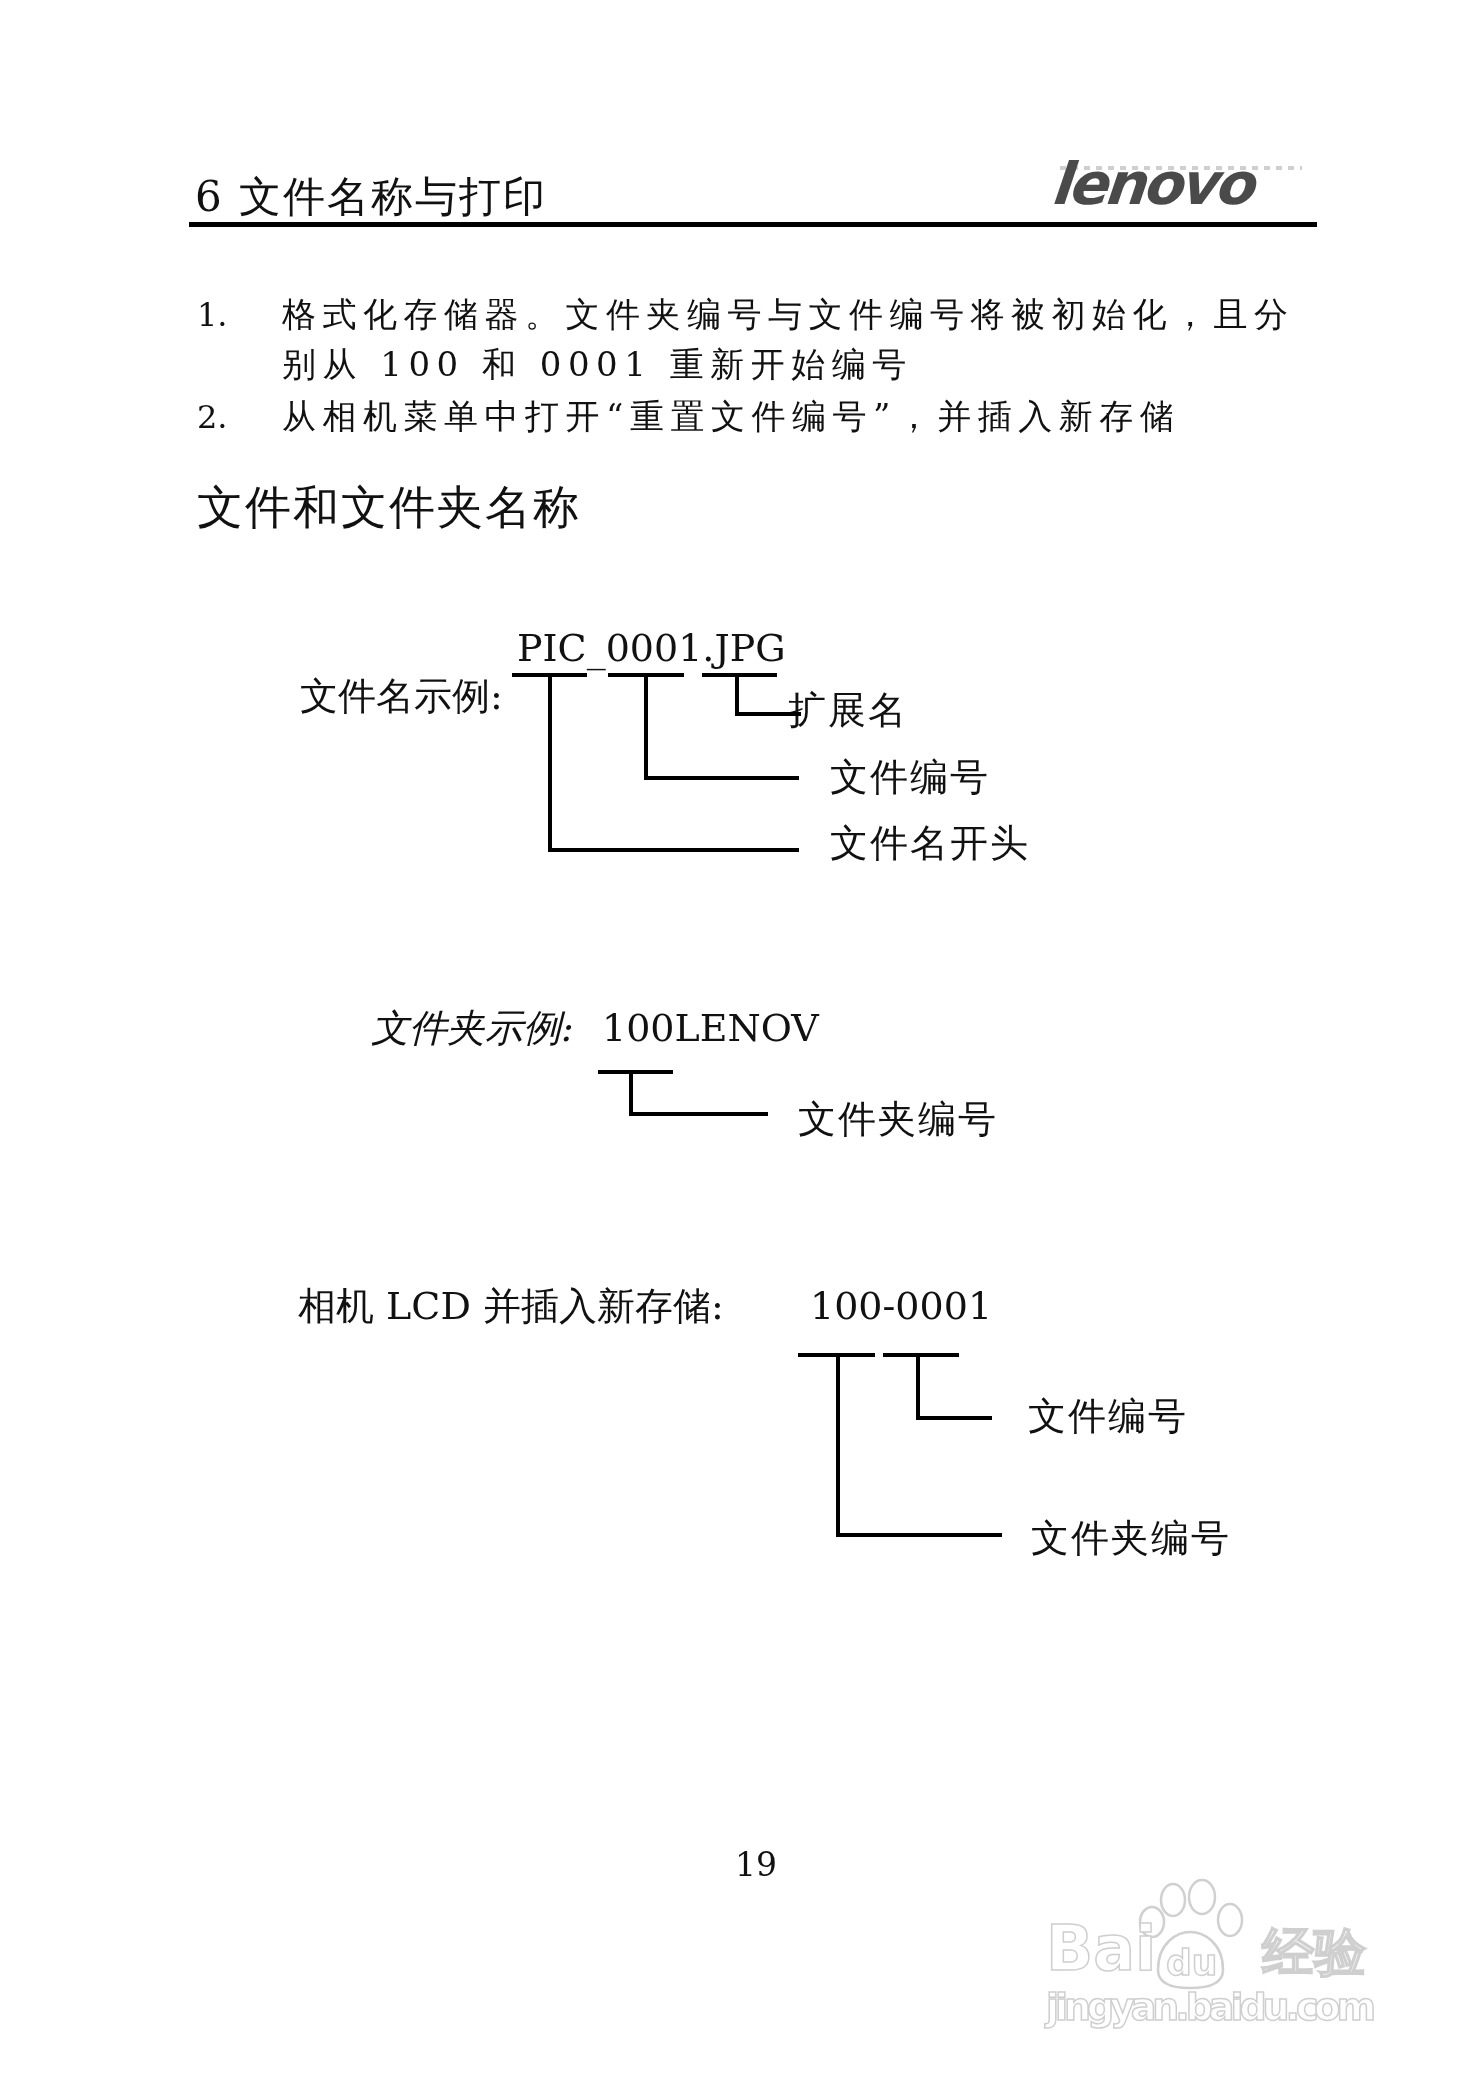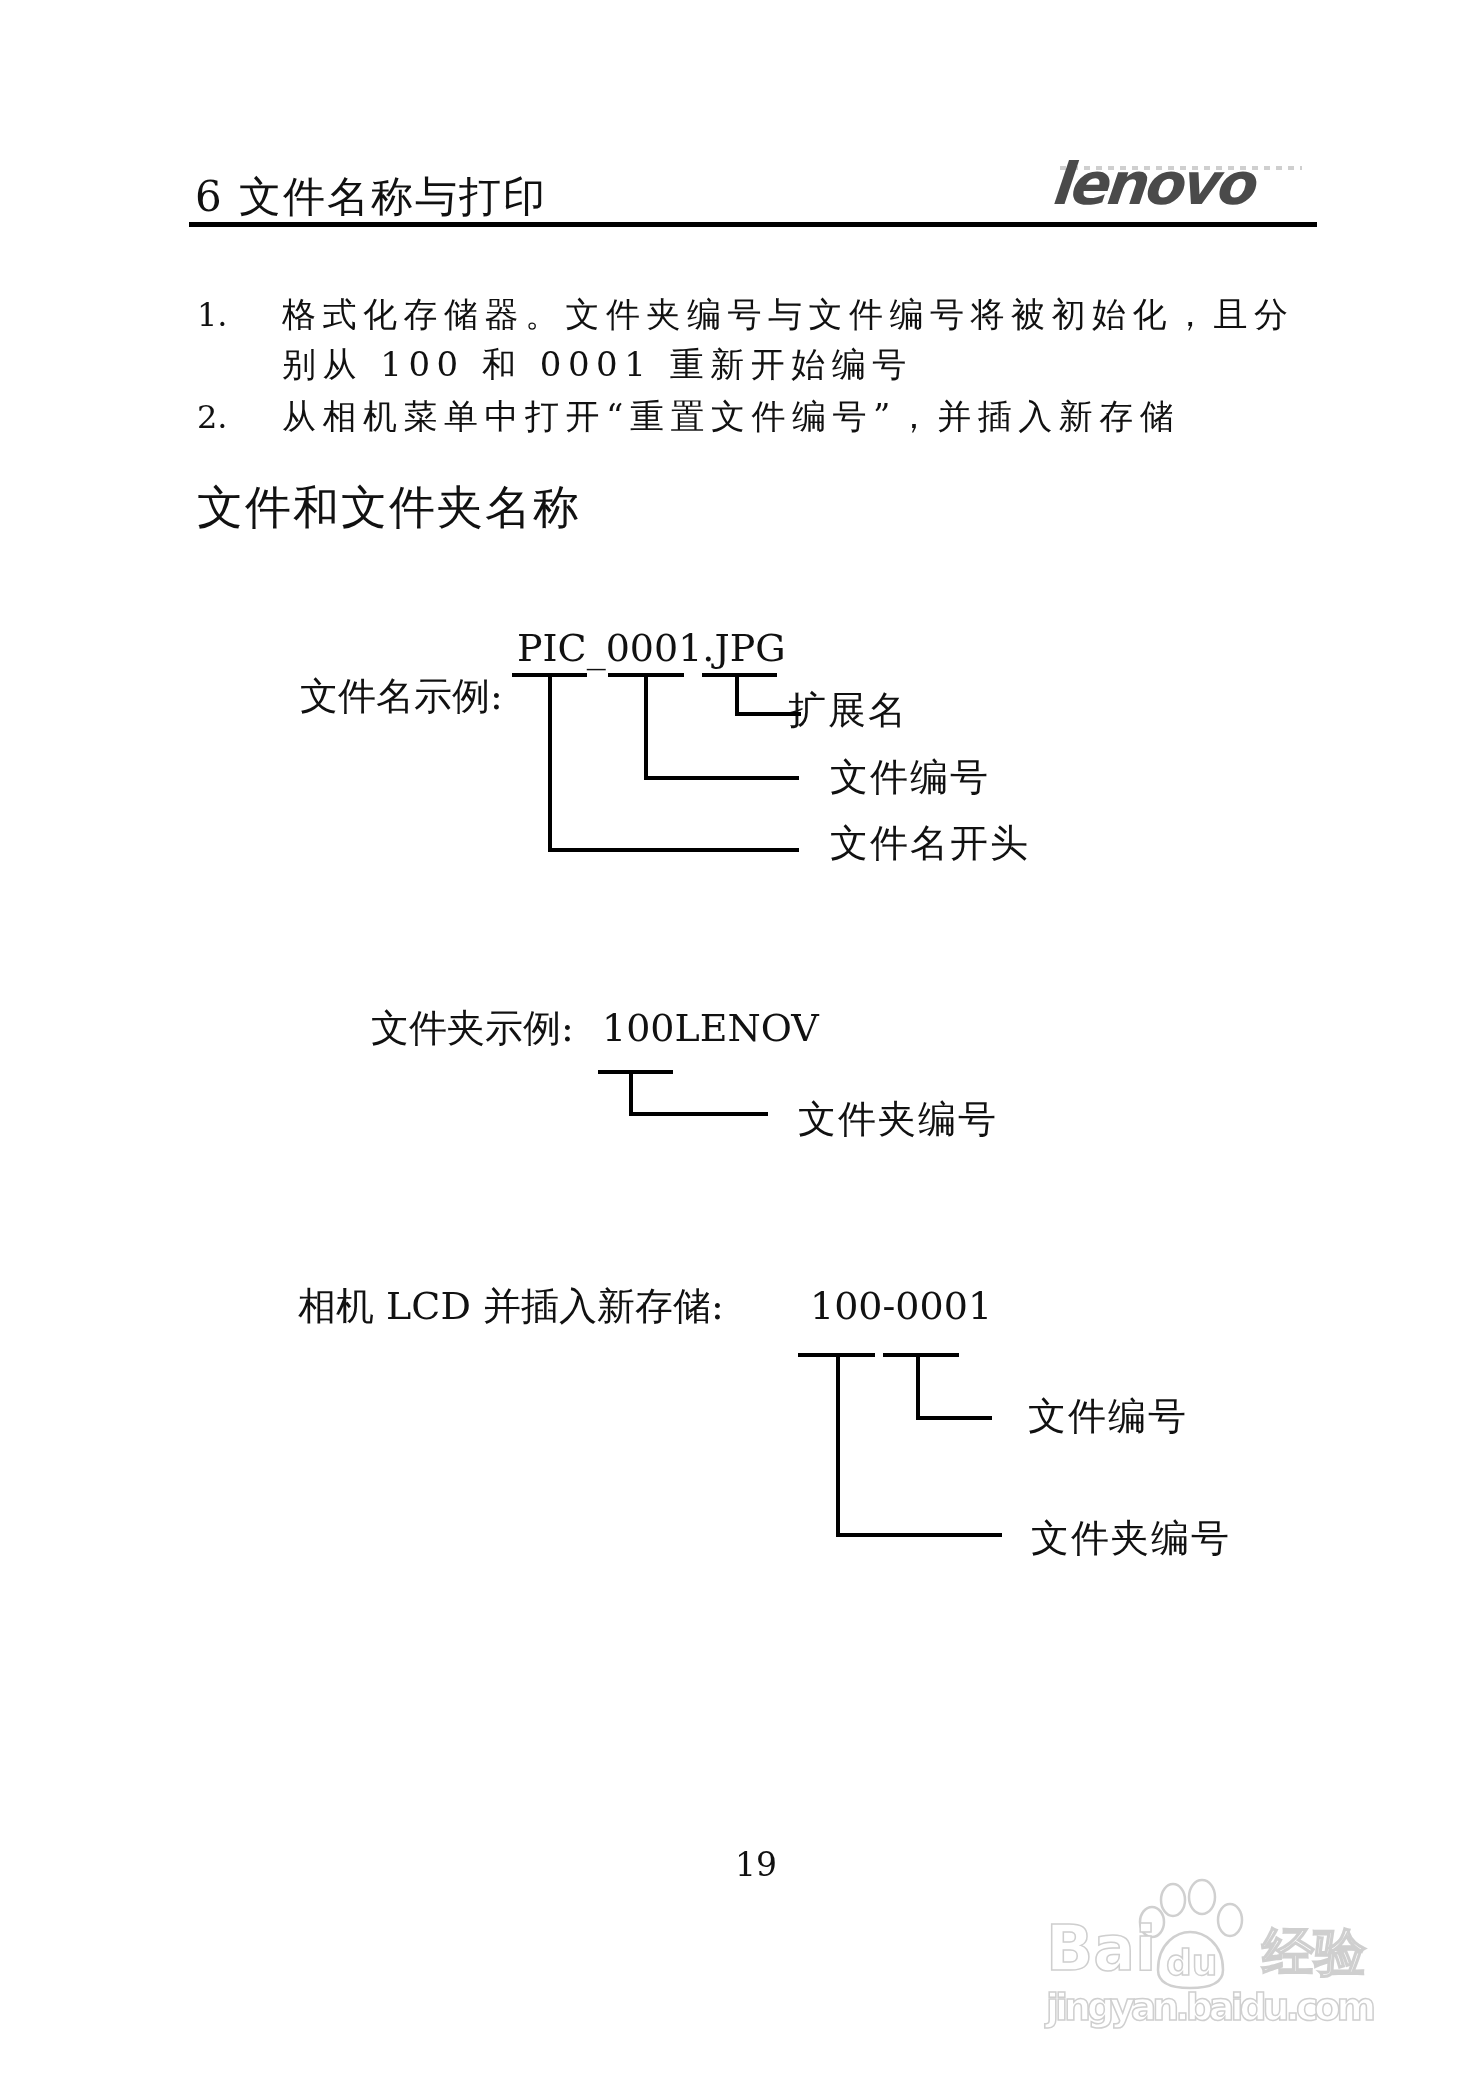--- a/index.html
+++ b/index.html
@@ -60,21 +60,21 @@
 
 <div>
   <span class="abs diag-text" style="left:300px; top:629px;margin-top:48px;">文件名示例:</span>
   <span class="abs diag-text" style="left:517px; top:629px;">PIC_0001.JPG</span>
   <span class="abs diag-label" style="left:788px; top:691px;">扩展名</span>
   <span class="abs diag-label" style="left:830px; top:758px;">文件编号</span>
   <span class="abs diag-label" style="left:830px; top:824px;">文件名开头</span>
 </div>
 
 <div>
-  <span class="abs diag-text" style="left:371px; top:1009px;">文件夹示例:</span>
+  <span class="abs diag-text" style="left:371px; top:1009px;font-style:italic;">文件夹示例:</span>
   <span class="abs diag-text" style="left:602px; top:1009px;">100LENOV</span>
   <span class="abs diag-label" style="left:798px; top:1100px;">文件夹编号</span>
 </div>
 
 <div>
   <span class="abs diag-text" style="left:298px; top:1287px;">相机 LCD 并插入新存储:</span>
   <span class="abs diag-text" style="left:810px; top:1287px;">100-0001</span>
   <span class="abs diag-label" style="left:1028px; top:1397px;">文件编号</span>
   <span class="abs diag-label" style="left:1031px; top:1519px;">文件夹编号</span>
 </div>

